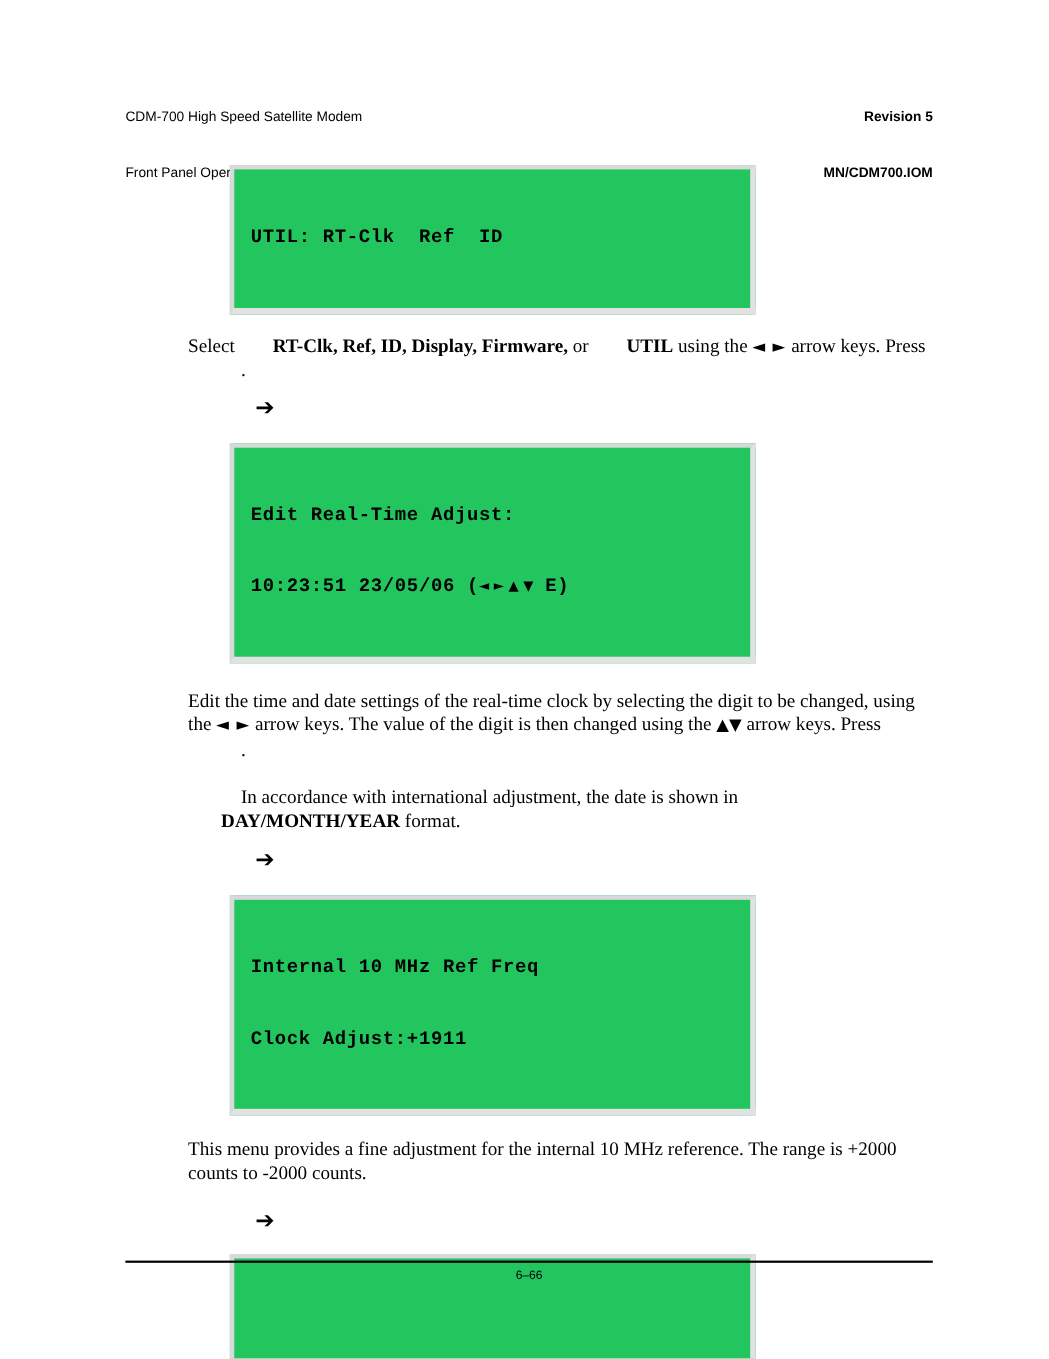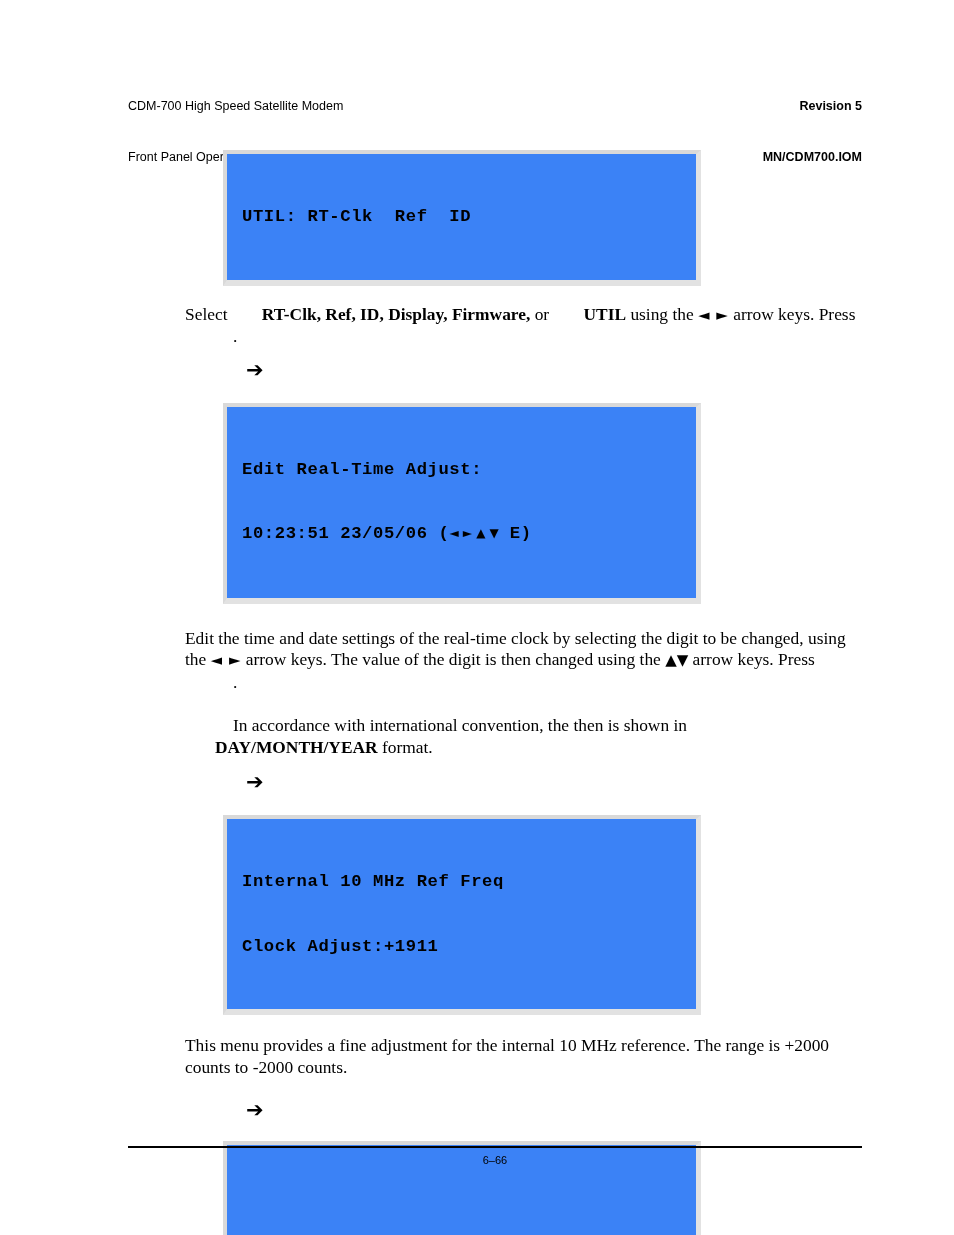--- a/index.html
+++ b/index.html
@@ -11,21 +11,21 @@
     width: 954px;
     height: 1235px;
     position: relative;
     font-family: "Liberation Serif", "DejaVu Serif", serif;
     color: #000000;
     overflow: hidden;
   }
 
   .page {
     position: absolute;
-    left: 18px; top: 0;
+    left: 4px; top: 0;
     width: 928px;
     height: 1235px;
   }
 
   
   .header {
     position: absolute;
     left: 110px;
     top: 64px;
     width: 734px;
@@ -58,21 +58,21 @@
 
   .indent-first {
     text-indent: 48px;
   }
 
   
   .lcd {
     box-sizing: border-box;
     width: 478px;
     margin-left: 38px;
-    background: #3b82f6;
+    background: #22c55e;
     border-top: 4px solid #d9d9d9;
     border-left: 4px solid #d9d9d9;
     border-right: 5px solid #e2e2e2;
     border-bottom: 6px solid #e2e2e2;
     padding: 9px 0 9px 15px;
     font-family: "Liberation Mono", "DejaVu Sans Mono", monospace;
     font-weight: bold;
     font-size: 17.2px;
     line-height: 21.5px;
     letter-spacing: 0.6px;
@@ -175,21 +175,21 @@
       <div class="lcd-line"><span>10:23:51 23/05/06 (</span><span class="arrow-glyph">◄ ► ▲ ▼</span><span> E)</span></div>
     </div>
 
     <div class="sp-24"></div>
 
     <p class="body-text"><span>Edit the time and date settings of  the real-time clock by selecting the digit to be changed, using the </span><span class="key-arrows">◄ ►</span><span> arrow keys. The value of the digit is then changed using the </span><span class="key-arrows tight">▲▼</span><span> arrow keys. Press</span></p>
     <div class="tiny-dot">.</div>
 
     <div class="sp-22"></div>
 
-    <p class="body-text indent-first"><span>In accordance with international convention, the then is shown in </span><b>DAY/MONTH/YEAR</b><span> format.</span></p>
+    <p class="body-text indent-first"><span>In accordance with international adjustment, the date is shown in </span><b>DAY/MONTH/YEAR</b><span> format.</span></p>
 
     <div class="sp-14"></div>
 
     <div class="arrow-marker">➔</div>
 
     <div class="sp-22"></div>
 
     <div class="lcd">
       <div class="lcd-line">Internal 10 MHz Ref Freq</div>
       <div class="lcd-line">Clock Adjust:+1911</div>

